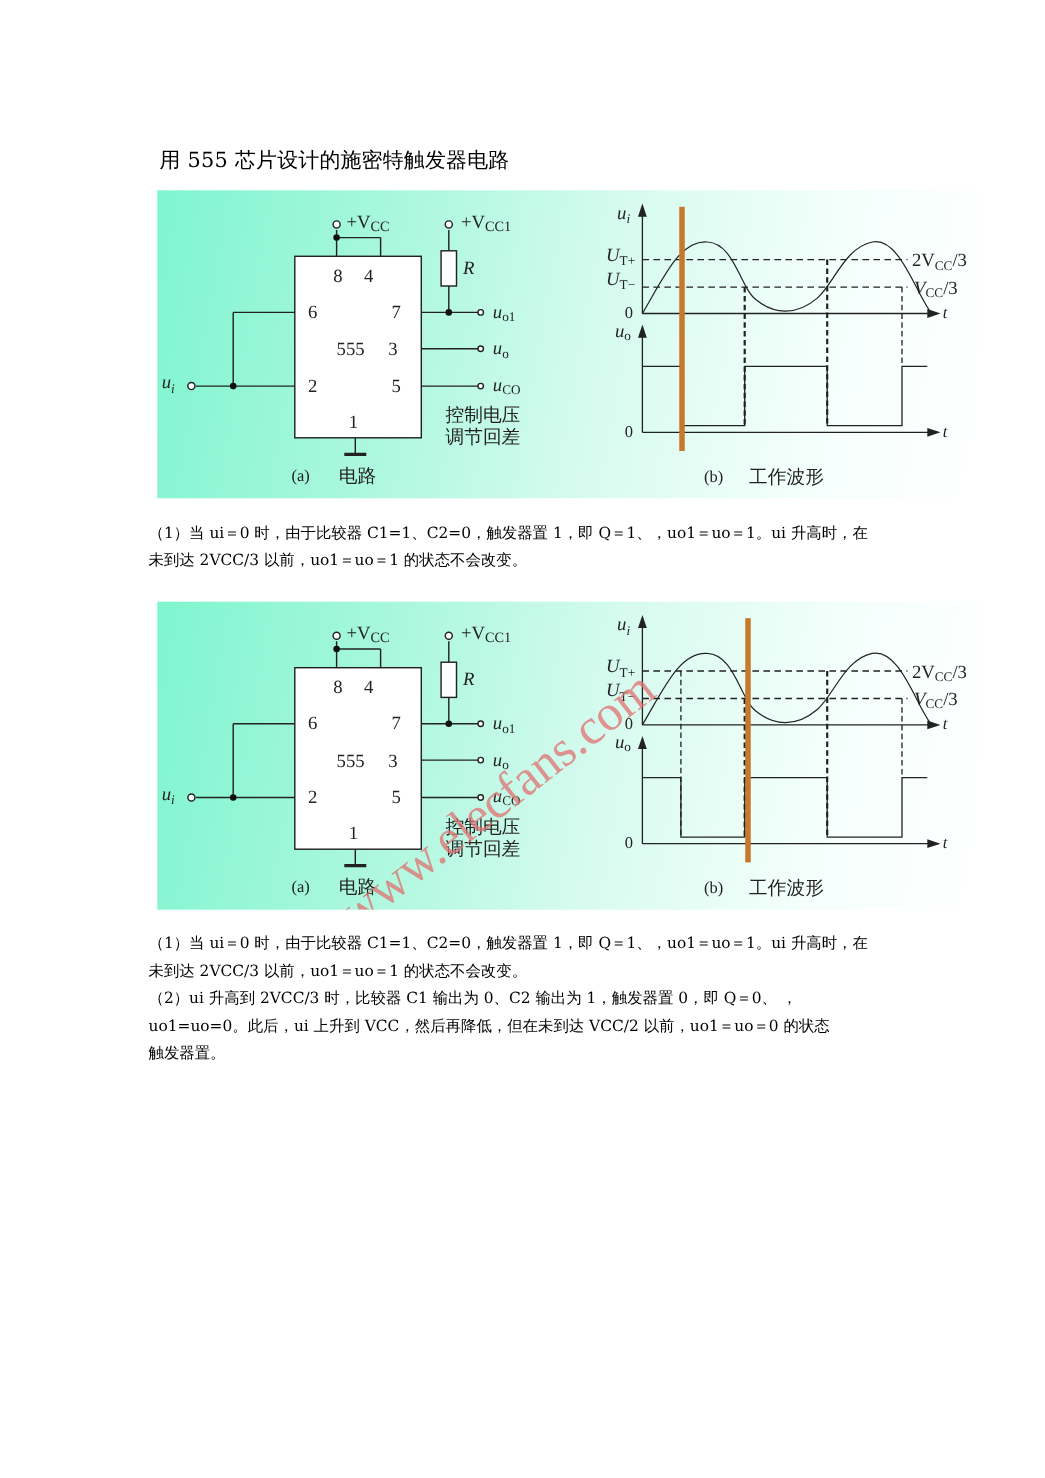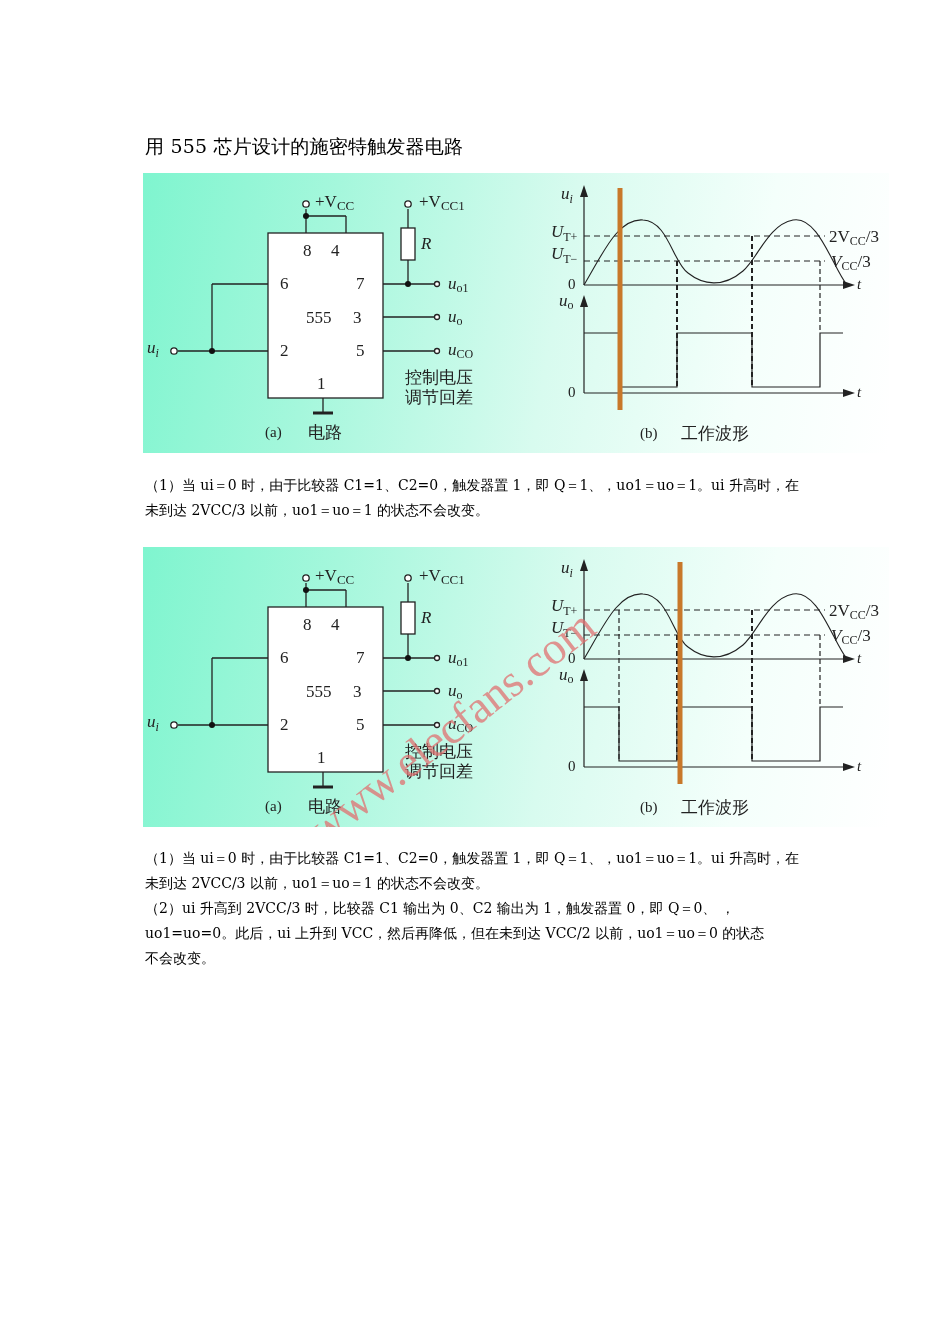--- a/index.html
+++ b/index.html
@@ -4,21 +4,21 @@
 <style>
   html, body { margin: 0; padding: 0; background: #ffffff; }
   body { width: 950px; height: 1344px; position: relative; overflow: hidden;
          font-family: "DejaVu Serif", "Liberation Serif", serif; color: #000; }
   .title { position: absolute; left: 145px; top: 136px; font-size: 19px; line-height: 20px; letter-spacing: 0.2px; }
   .figure { position: absolute; left: 143px; width: 746px; height: 280px; overflow: hidden;
             background: linear-gradient(100deg, #7ff5cf 0%, #a5f7dc 25%, #d8fbef 55%, #f4fffb 80%, #ffffff 100%); }
   .fig1 { top: 173px; }
   .fig2 { top: 547px; }
   .figure svg { position: absolute; left: 0; top: 0; }
-  .para { position: absolute; left: 145px; width: 670px; font-size: 14px; line-height: 25px; }
+  .para { position: absolute; left: 135px; width: 670px; font-size: 14px; line-height: 25px; }
   .p1 { top: 473px; }
   .p2 { top: 846px; }
   .line { white-space: nowrap; display: block; }
   .svgtxt { font-family: "Liberation Serif", "DejaVu Serif", serif; }
   .cjk { font-family: "DejaVu Sans", sans-serif; }
 </style>
 </head>
 <body>
 
 <div class="title">用 555 芯片设计的施密特触发器电路</div>
@@ -238,14 +238,14 @@
 
     <text class="watermark svgtxt" x="0" y="0" font-size="46" fill="#e07070" fill-opacity="0.75" transform="translate(180,300) rotate(-38)">www.elecfans.com</text>
   </svg>
 </div>
 
 <div class="para p2">
   <span class="line">（1）当 ui＝0 时，由于比较器 C1=1、C2=0，触发器置 1，即 Q＝1、，uo1＝uo＝1。ui 升高时，在</span>
   <span class="line">未到达 2VCC/3 以前，uo1＝uo＝1 的状态不会改变。</span>
   <span class="line">（2）ui 升高到 2VCC/3 时，比较器 C1 输出为 0、C2 输出为 1，触发器置 0，即 Q＝0、 ，</span>
   <span class="line">uo1=uo=0。此后，ui 上升到 VCC，然后再降低，但在未到达 VCC/2 以前，uo1＝uo＝0 的状态</span>
-  <span class="line">不会改变。</span>
+  <span class="line">触发器置。</span>
 </div>
 
 </body></html>

